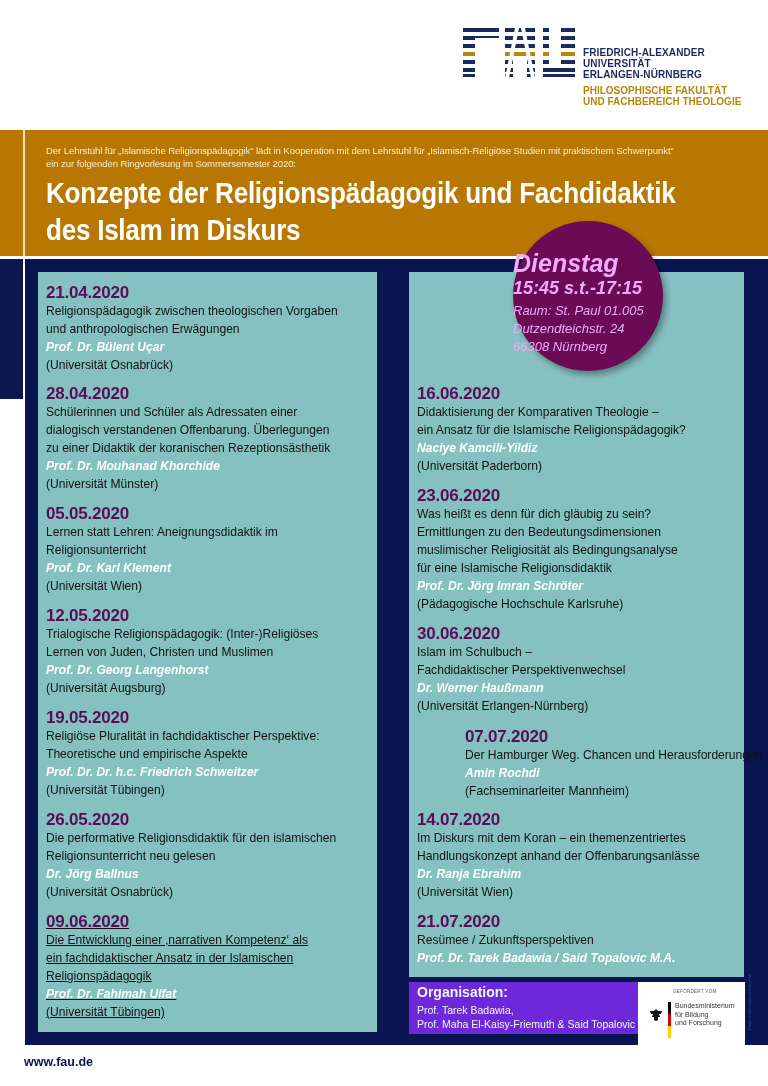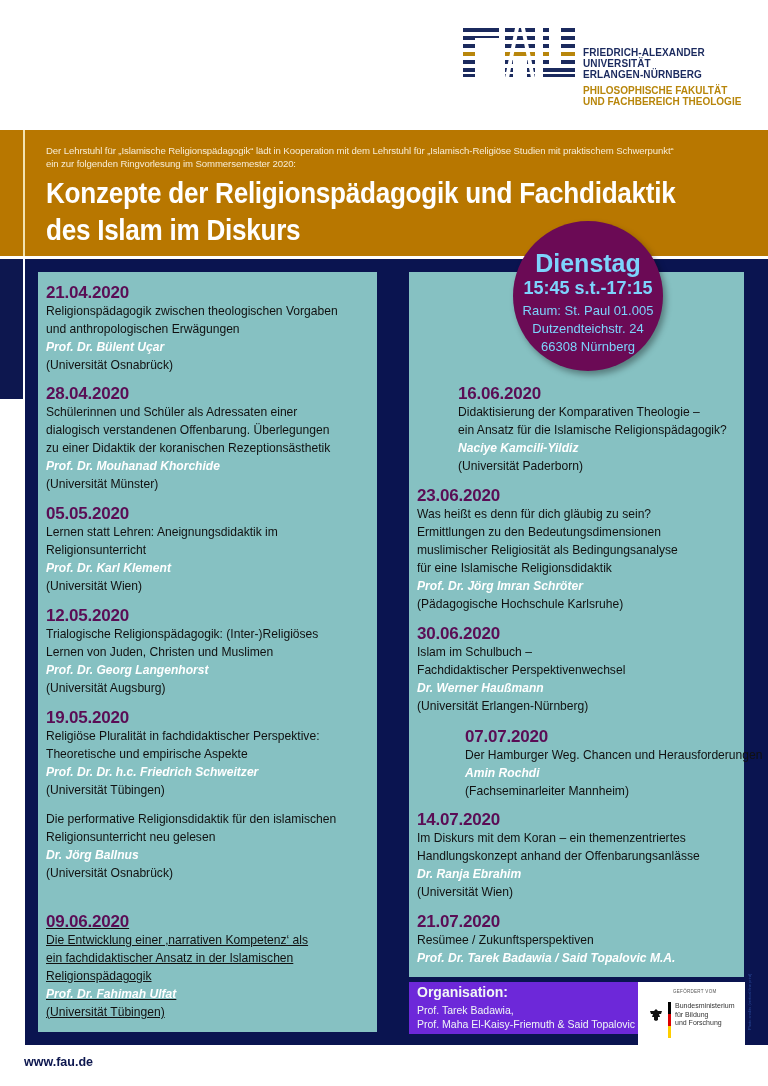--- a/index.html
+++ b/index.html
@@ -26,21 +26,21 @@
   .panel { position: absolute; background: #86c1c2; }
   .panel-left { left: 38px; top: 272px; width: 339px; height: 760px; }
   .panel-right { left: 409px; top: 272px; width: 335px; height: 705px; }
 
   .entry { position: absolute; color: #111111; font-size: 13px; line-height: 18px; }
   .entry .date { color: #5a0d55; font-weight: bold; font-size: 17px; line-height: 19px; letter-spacing: -0.2px; }
   .entry .line { white-space: nowrap; transform: scaleX(0.93); transform-origin: left; display: block; }
   .entry .speaker { color: #ffffff; font-weight: bold; font-style: italic; white-space: nowrap; transform: scaleX(0.93); transform-origin: left; display: block; }
   .entry .affil { white-space: nowrap; transform: scaleX(0.93); transform-origin: left; display: block; }
 
-  .circle { position: absolute; left: 513px; top: 221px; width: 150px; height: 150px; border-radius: 50%; background: #6b0a55; box-shadow: 3px 4px 6px rgba(0,0,0,0.35); text-align: center; color: #7dd3fc; }
+  .circle { position: absolute; left: 513px; top: 221px; width: 150px; height: 150px; border-radius: 50%; background: #6b0a55; box-shadow: 3px 4px 6px rgba(0,0,0,0.35); text-align: left; color: #f0abfc; font-style: italic; }
   .circle .day { font-weight: bold; font-size: 25px; line-height: 28px; margin-top: 28px; }
   .circle .time { font-weight: bold; font-size: 18px; line-height: 22px; }
   .circle .loc { font-size: 13px; line-height: 18px; margin-top: 3px; }
 
   .org-box { position: absolute; left: 409px; top: 982px; width: 229px; height: 52px; background: #6d28d9; color: #f0f6f6; }
   .org-title { position: absolute; left: 8px; top: 2px; font-weight: bold; font-size: 14px; line-height: 17px; }
   .org-line { position: absolute; left: 8px; font-size: 10.5px; line-height: 14px; white-space: nowrap; }
   .bmbf { position: absolute; left: 638px; top: 982px; width: 107px; height: 64px; background: #ffffff; }
   .bmbf-top { position: absolute; left: 35px; top: 7px; font-size: 4.5px; color: #555; letter-spacing: 0.3px; }
   .bmbf-eagle { position: absolute; left: 11px; top: 26px; width: 14px; height: 14px; }
@@ -136,35 +136,36 @@
   <span class="affil">(Universität Augsburg)</span>
 </div>
 <div class="entry" style="left:46px; top:708px;">
   <div class="date">19.05.2020</div>
   <span class="line">Religiöse Pluralität in fachdidaktischer Perspektive:</span>
   <span class="line">Theoretische und empirische Aspekte</span>
   <span class="speaker">Prof. Dr. Dr. h.c. Friedrich Schweitzer</span>
   <span class="affil">(Universität Tübingen)</span>
 </div>
 <div class="entry" style="left:46px; top:810px;">
+  <div class="date">26.05.2020</div>
   <span class="line">Die performative Religionsdidaktik für den islamischen</span>
   <span class="line">Religionsunterricht neu gelesen</span>
   <span class="speaker">Dr. Jörg Ballnus</span>
   <span class="affil">(Universität Osnabrück)</span>
 </div>
 <div class="entry" style="left:46px; top:912px;text-decoration:underline;">
   <div class="date">09.06.2020</div>
   <span class="line">Die Entwicklung einer ‚narrativen Kompetenz‘ als</span>
   <span class="line">ein fachdidaktischer Ansatz in der Islamischen</span>
   <span class="line">Religionspädagogik</span>
   <span class="speaker">Prof. Dr. Fahimah Ulfat</span>
   <span class="affil">(Universität Tübingen)</span>
 </div>
 
-<div class="entry" style="left:417px; top:384px;margin-left:41px;">
+<div class="entry" style="left:417px; top:384px;">
   <div class="date">16.06.2020</div>
   <span class="line">Didaktisierung der Komparativen Theologie –</span>
   <span class="line">ein Ansatz für die Islamische Religionspädagogik?</span>
   <span class="speaker">Naciye Kamcili-Yildiz</span>
   <span class="affil">(Universität Paderborn)</span>
 </div>
 <div class="entry" style="left:417px; top:486px;">
   <div class="date">23.06.2020</div>
   <span class="line">Was heißt es denn für dich gläubig zu sein?</span>
   <span class="line">Ermittlungen zu den Bedeutungsdimensionen</span>

